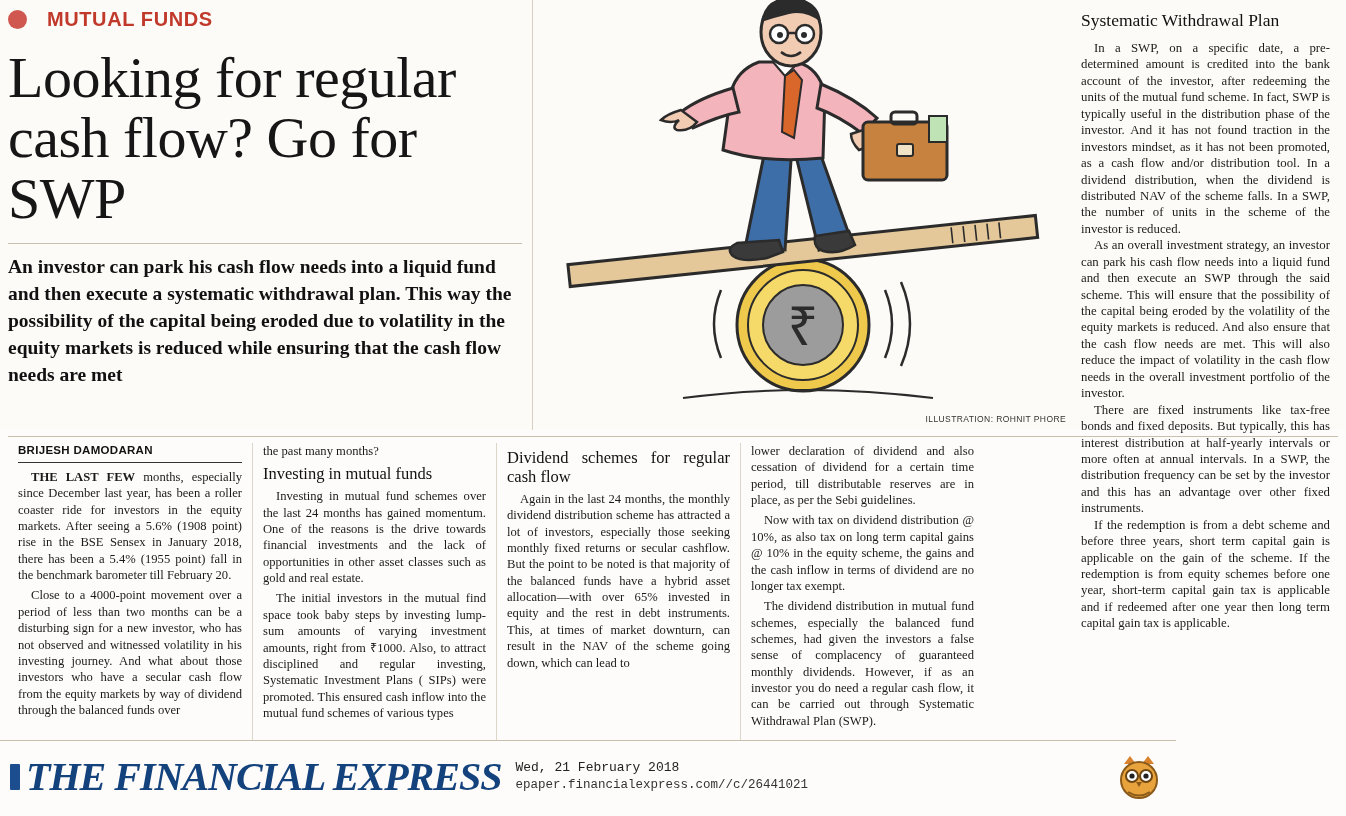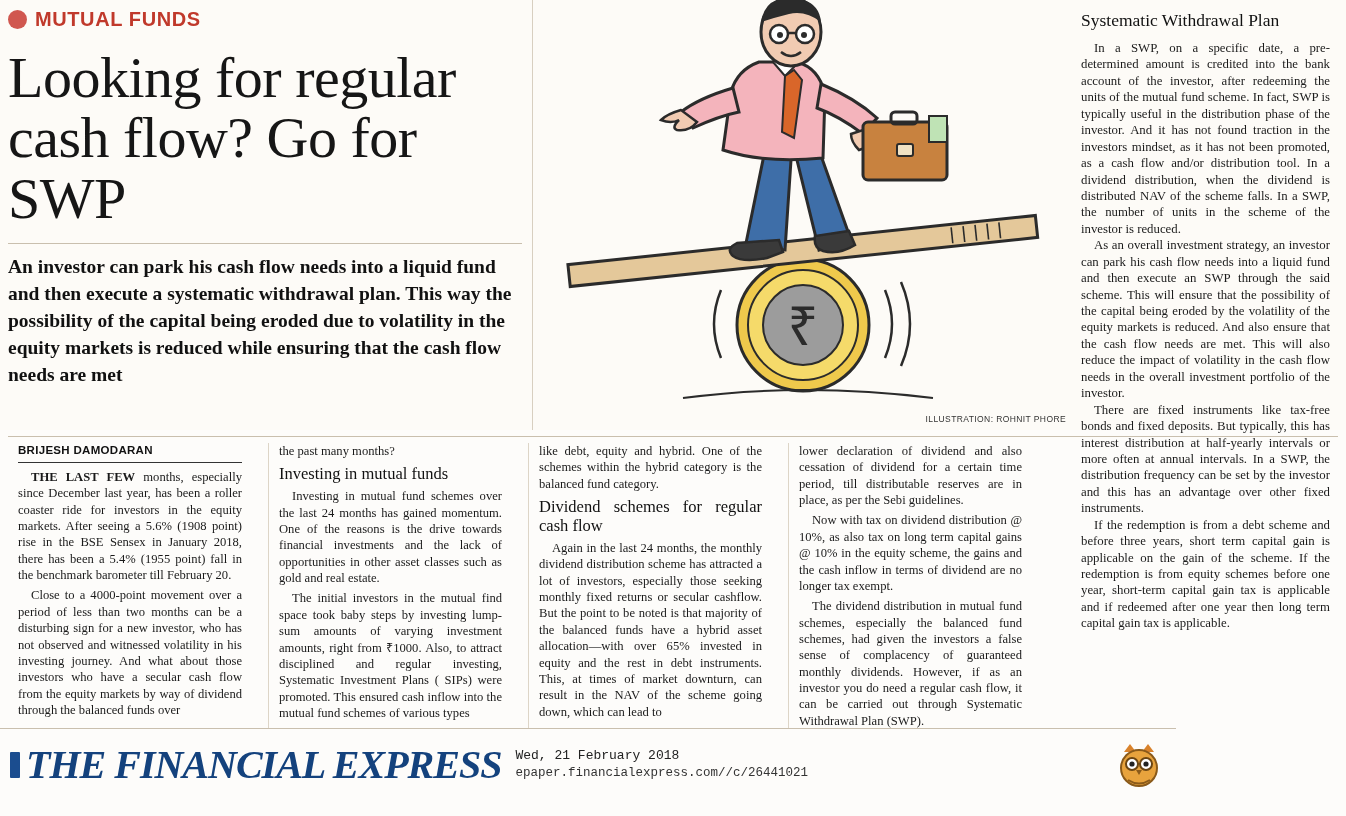--- a/index.html
+++ b/index.html
@@ -10,21 +10,21 @@
     font-family: "Liberation Serif", serif;
     color: #1a1a1a;
     overflow: hidden;
   }
   .page { position: relative; width:1346px; height:816px; background:#fdfcfa; }
 
   
   .top { position:relative; display:flex; height:430px; background:#fdfbf7; }
 
   .left-col { width: 532px; padding: 8px 10px 0 8px; position:relative; }
-  .kicker { display:flex; align-items:center; gap:8px; }
+  .kicker { display:flex; align-items:center; gap:20px; }
   .kicker-dot { width:19px; height:19px; border-radius:50%; background:#d0574f; display:inline-block; }
   .kicker-text {
     font-family:"Liberation Sans", sans-serif;
     font-weight:bold; font-size:20px; letter-spacing:0.6px; color:#c0392b;
   }
   .headline {
     font-family:"Liberation Serif", serif;
     font-size:58px; line-height:1.04; font-weight:normal; color:#161616;
     margin-top:17px; letter-spacing:-0.5px;
   }
@@ -49,42 +49,42 @@
   .sub-head {
     font-family:"Liberation Serif", serif;
     font-size:17.5px; color:#111; margin-bottom:9px;
   }
   .rtext { font-size:12.8px; line-height:1.285; text-align:justify; color:#1b1b1b; }
   .rtext p { margin:0; text-indent:13px; }
 
   
   .body-wrap { position:relative; padding: 6px 8px 0 8px; }
   .rule-top { border-top:1px solid #c9bfae; margin:0 0 6px 0; }
-  .cols { display:flex; gap:16px; }
+  .cols { display:flex; gap:0; }
   .col { width:244px; padding:0 10px; font-size:12.6px; line-height:1.30; text-align:justify; }
   .col + .col { border-left:1px solid #ddd5c7; }
   .col p { margin:0 0 4px 0; text-indent:13px; }
   .col p.noindent { text-indent:0; }
   .byline {
     font-family:"Liberation Sans", sans-serif;
     font-weight:bold; font-size:11.5px; letter-spacing:0.3px; color:#111;
     margin-bottom:4px;
   }
   .byline-rule { border-top:1.5px solid #333; margin:3px 0 6px 0; }
   .dropcap-lead { text-indent:0; }
   .dropcap-lead b { font-weight:bold; }
   .section-head {
     font-family:"Liberation Serif", serif;
     font-size:16.5px; line-height:1.15; color:#111; margin:6px 0 4px 0; text-indent:0;
   }
   .writer-note { font-style:italic; text-align:right; font-size:12.4px; line-height:1.3; margin-top:8px; }
 
   
   .footer {
-    position:absolute; left:0; bottom:16px; width:1176px; height:72px;
+    position:absolute; left:0; bottom:4px; width:1176px; height:72px;
     border-top:1px solid #c9bfae; background:#fdfcfa;
     display:flex; align-items:center; padding:0 10px;
   }
   .masthead {
     font-family:"Liberation Serif", serif;
     font-weight:bold; font-style:italic; font-size:40px; letter-spacing:-1px;
     color:#14427d;
   }
   .masthead-dot { width:10px; height:26px; background:#1b4d8f; margin-right:6px; border-radius:1px;}
   .foot-meta { margin-left:14px; font-family:"Liberation Mono", monospace; font-size:13px; color:#222; line-height:1.35; }
@@ -187,21 +187,20 @@
       </div>
 
       <div class="col">
         <p class="noindent">the past many months?</p>
         <div class="section-head">Investing in mutual funds</div>
         <p>Investing in mutual fund schemes over the last 24 months has gained momentum. One of the reasons is the drive towards financial investments and the lack of opportunities in other asset classes such as gold and real estate.</p>
         <p>The initial investors in the mutual find space took baby steps by investing lump-sum amounts of varying investment amounts, right from ₹1000. Also, to attract disciplined and regular investing, Systematic Investment Plans ( SIPs) were promoted. This ensured cash inflow into the mutual fund schemes of various types</p>
       </div>
 
       <div class="col">
-        <p class="noindent">like debt, equity and hybrid. One of the schemes within the hybrid category is the balanced fund category.</p>
         <div class="section-head">Dividend schemes for regular cash flow</div>
         <p>Again in the last 24 months, the monthly dividend distribution scheme has attracted a lot of investors, especially those seeking monthly fixed returns or secular cashflow. But the point to be noted is that majority of the balanced funds have a hybrid asset allocation—with over 65% invested in equity and the rest in debt instruments. This, at times of market downturn, can result in the NAV of the scheme going down, which can lead to</p>
       </div>
 
       <div class="col">
         <p class="noindent">lower declaration of dividend and also cessation of dividend for a certain time period, till distributable reserves are in place, as per the Sebi guidelines.</p>
         <p>Now with tax on dividend distribution @ 10%, as also tax on long term capital gains @ 10% in the equity scheme, the gains and the cash inflow in terms of dividend are no longer tax exempt.</p>
         <p>The dividend distribution in mutual fund schemes, especially the balanced fund schemes, had given the investors a false sense of complacency of guaranteed monthly dividends. However, if as an investor you do need a regular cash flow, it can be carried out through Systematic Withdrawal Plan (SWP).</p>
         <div class="writer-note">The writer is managing partner, BellWether Advisors LLP</div>
       </div>

